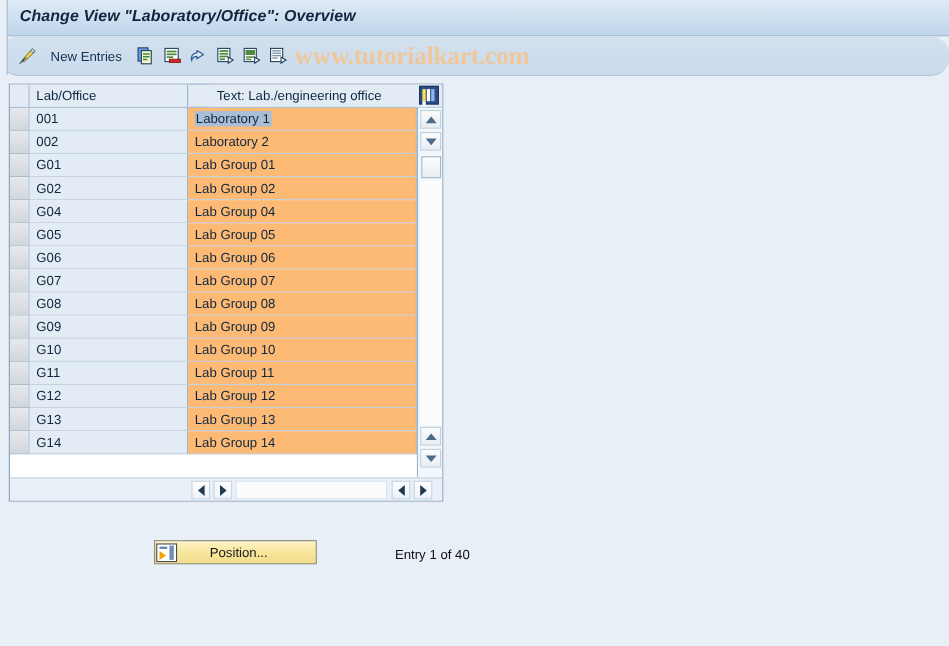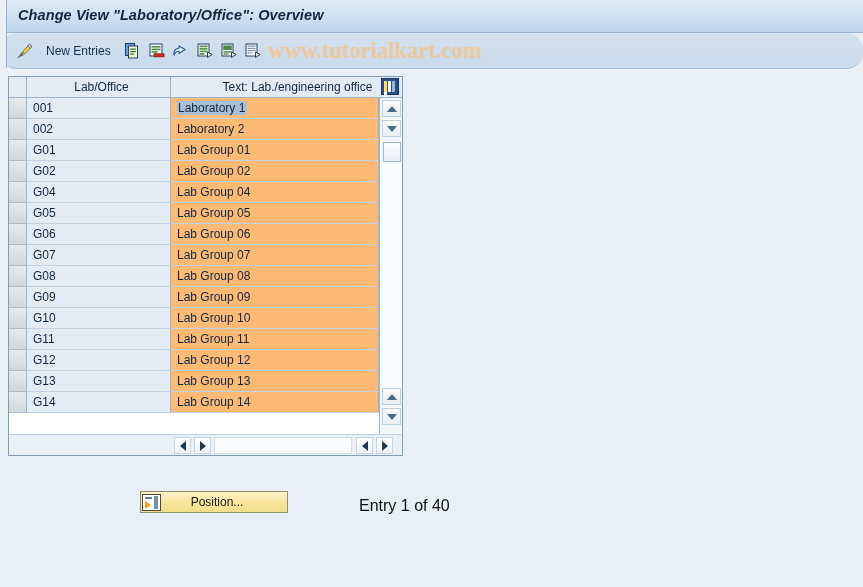--- a/index.html
+++ b/index.html
@@ -114,21 +114,20 @@
 
   
   #table-header {
     position: absolute;
     left: 0; top: 0;
     width: 393px;
     height: 21px;
     background: #e3ecf5;
     border-bottom: 1px solid #9bb3cb;
     box-sizing: border-box;
-    text-align: center;
   }
   .hdr-cell {
     position: absolute;
     top: 0;
     height: 20px;
     line-height: 20px;
     font-size: 12px;
     color: #10263f;
     background: #e3ecf5;
     box-sizing: border-box;
@@ -343,21 +342,21 @@
     flex: 1 1 auto;
     text-align: center;
     font-size: 12px;
     color: #1a1a1a;
     padding-right: 14px;
   }
   #entry-status {
     position: absolute;
     left: 359px;
     top: 497px;
-    font-size: 16px;
+    font-size: 12px;
     color: #101010;
     white-space: nowrap;
   }
 </style>
 </head>
 <body>
 
 <div id="titlebar">
   <div class="leftedge"></div>
   <div id="title-text">Change View "Laboratory/Office": Overview</div>

